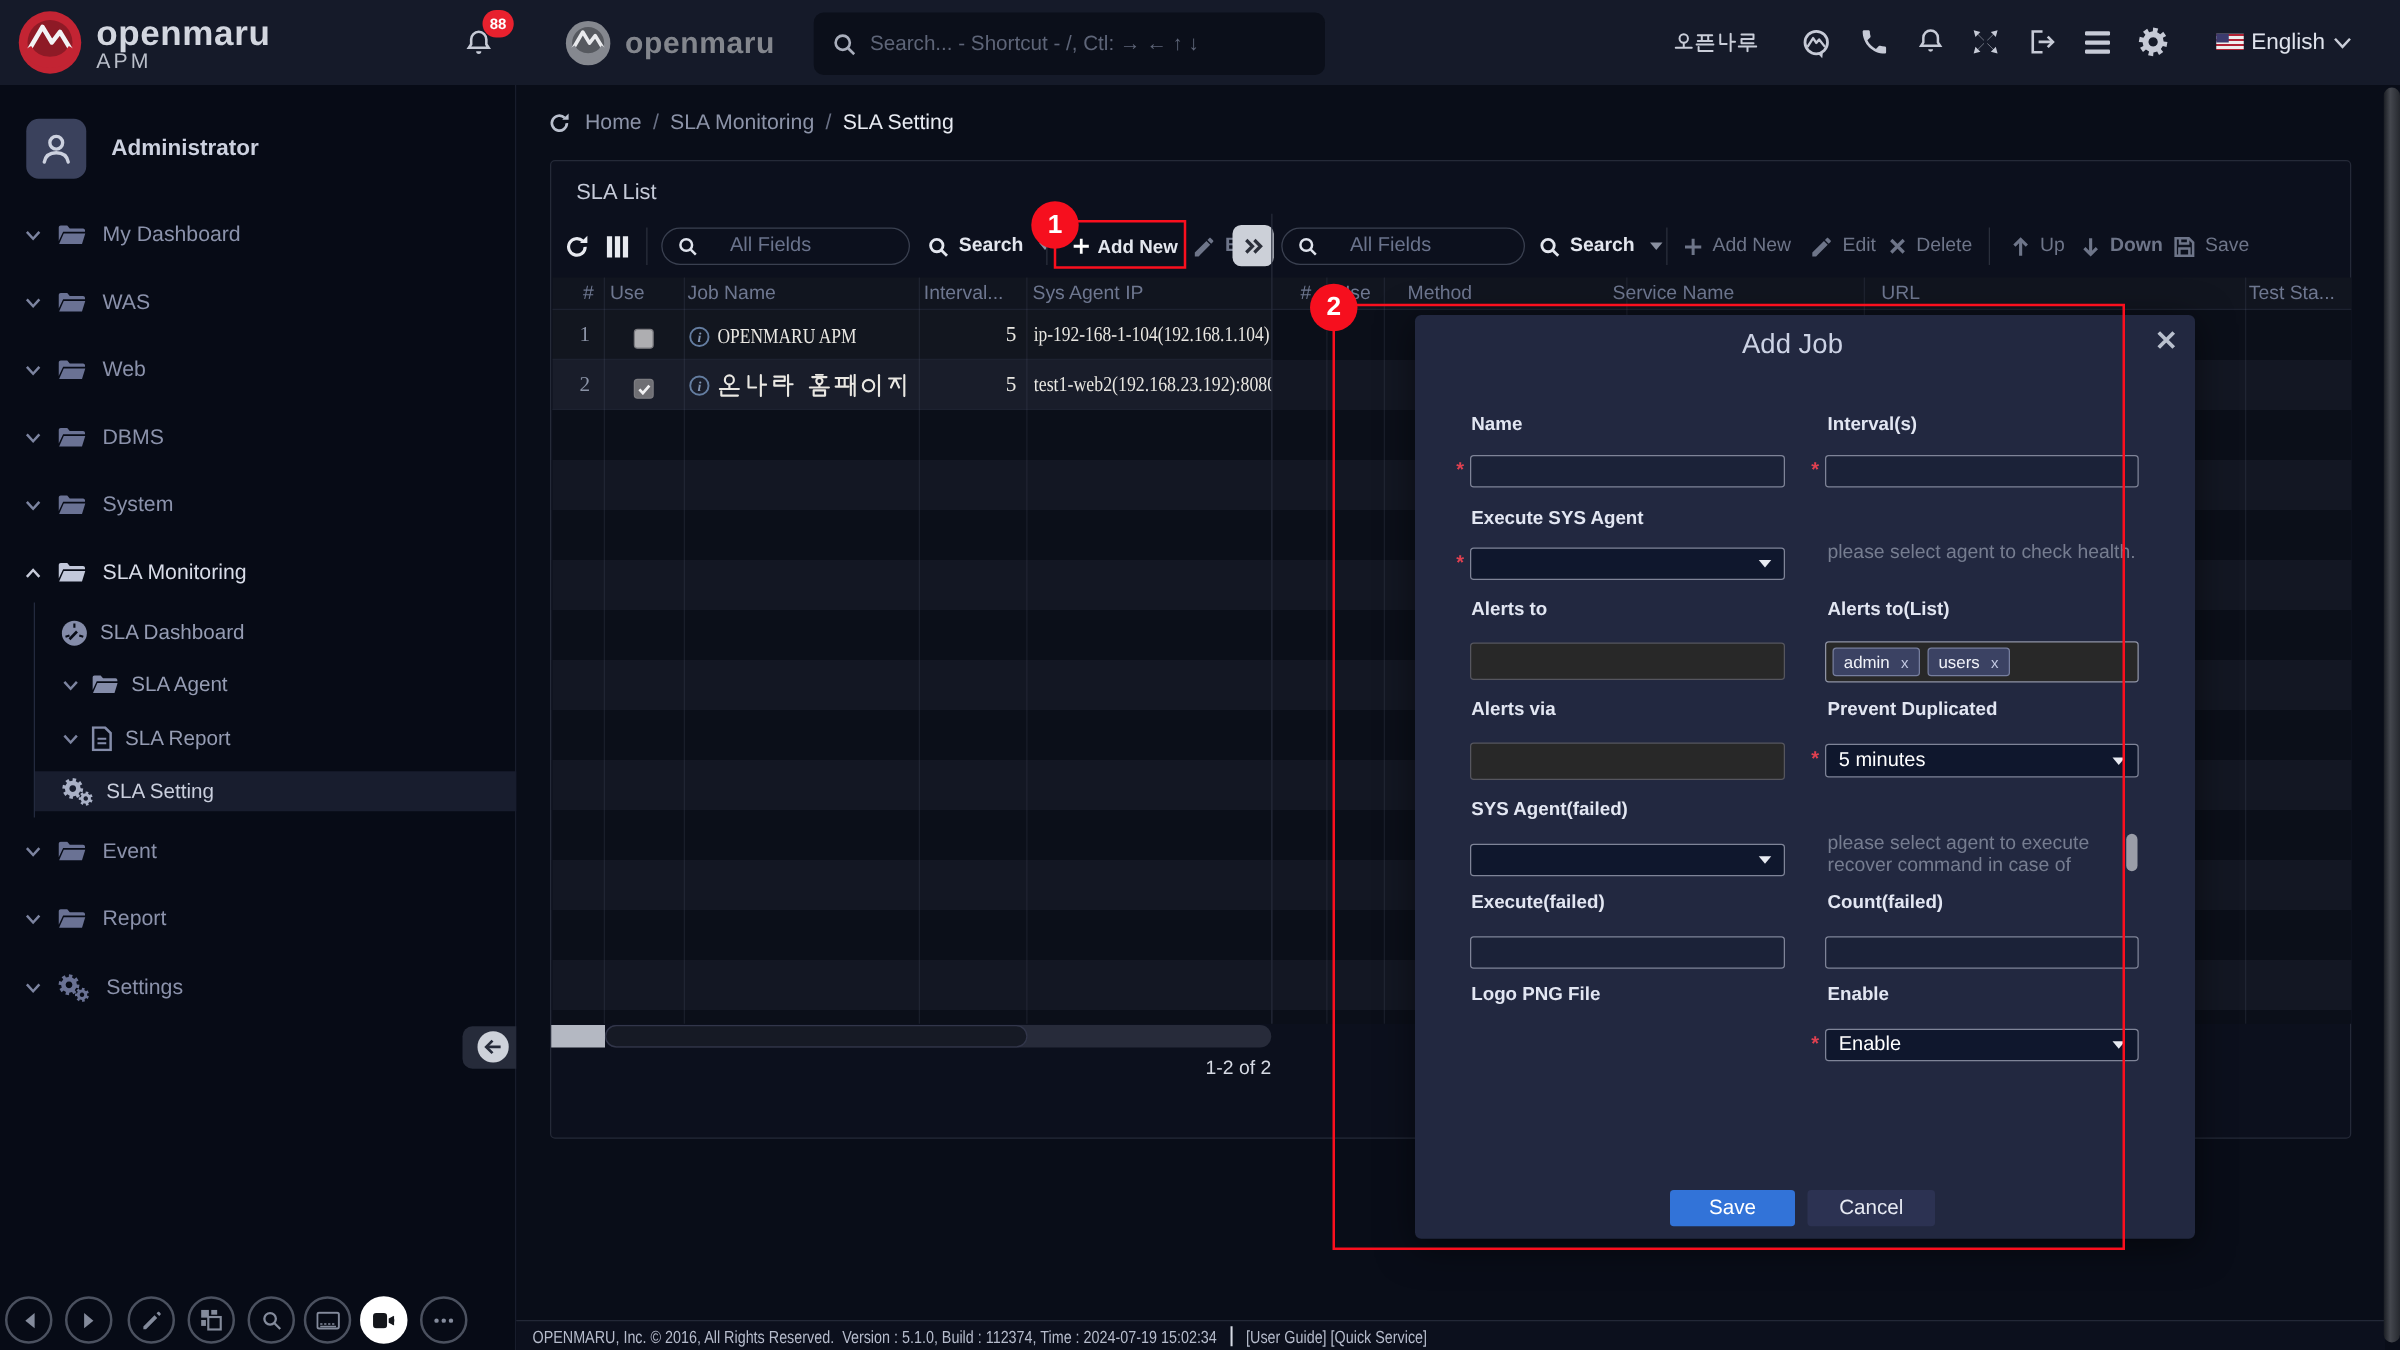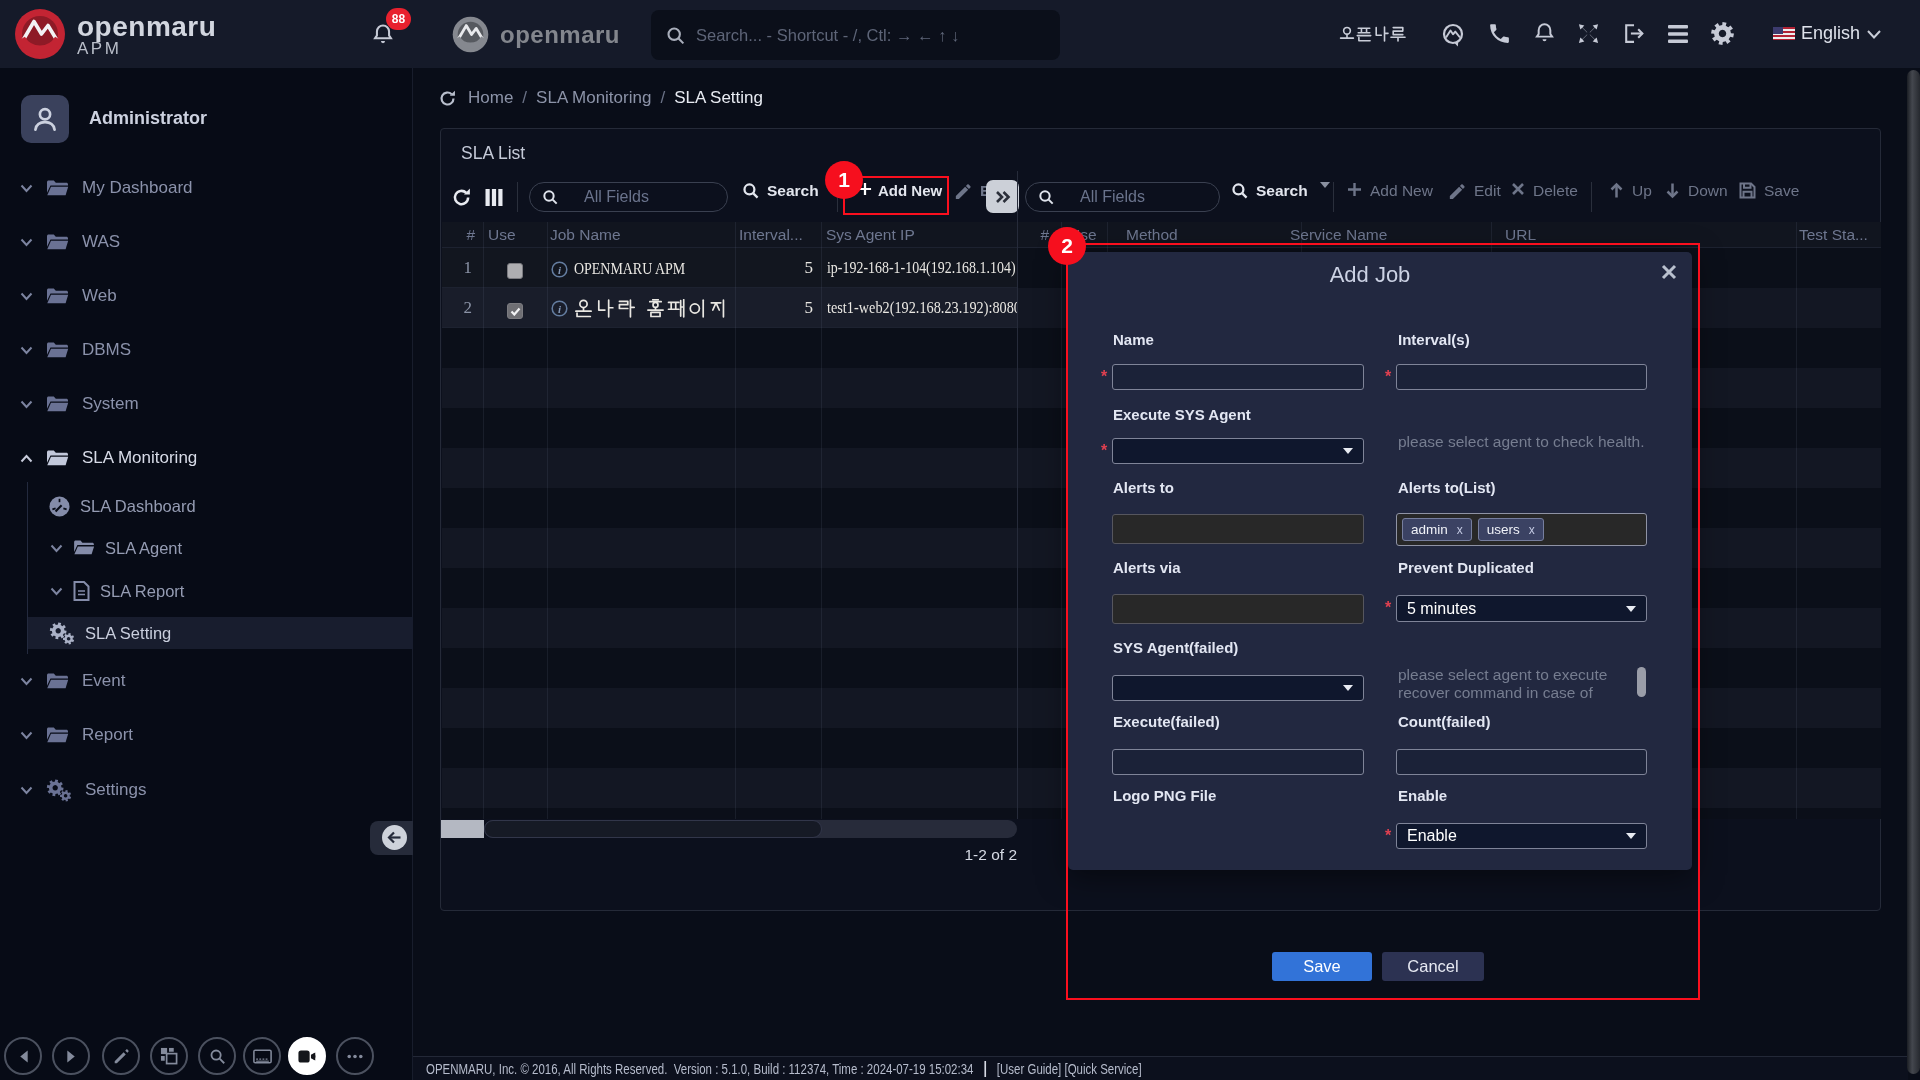--- a/index.html
+++ b/index.html
@@ -20,33 +20,33 @@
 .mi{position:absolute;display:flex;align-items:center;gap:13px;color:#8b92ab;font-size:17px;height:28px}
 .mi .lbl{white-space:nowrap}
 .mi.on{color:#d8dce8}
 .sub{font-size:16.5px;color:#959cb3;gap:10px}
 #avatar{position:absolute;left:21px;top:27px;width:48px;height:48px;background:#3a415c;border-radius:10px;display:flex;align-items:center;justify-content:center}
 
 #crumb{position:absolute;left:438px;top:88px;display:flex;align-items:center;gap:9px;font-size:17px;color:#8c93a8;z-index:1}
 #panel{position:absolute;left:440px;top:128px;width:1441px;height:783px;background:#0c101d;border:1px solid #252a38;border-radius:4px;z-index:1}
 .tsep{position:absolute;width:1px;height:30px;background:#2a2f3c;top:53px}
 .tico{color:#e8eaf0}
-.tbtn{position:absolute;display:flex;gap:8px;color:#e3e6ee;font-size:15.5px;font-weight:700;top:53px;height:30px}
+.tbtn{position:absolute;display:flex;align-items:center;gap:8px;color:#e3e6ee;font-size:15.5px;font-weight:700;top:53px;height:30px}
 .tmut{color:#6e7589}
 .sinp{position:absolute;top:53px;height:30px;border:1px solid #3a4050;border-radius:15px;display:flex;align-items:center;gap:26px;padding:0 12px}
 .sinp span{color:#6a738c;font-size:16px}
 .caret{width:0;height:0;border-left:5px solid transparent;border-right:5px solid transparent;border-top:6px solid #8a90a0}
 
 .th{position:absolute;font-size:15.5px;color:#6e7790;z-index:1}
 .cell{position:absolute;font-family:"Liberation Serif",serif;font-size:17px;color:#e9e7e2;white-space:nowrap}
 .vline{position:absolute;width:1px;background:rgba(125,135,165,0.13)}
 .cb{position:absolute;width:16px;height:16px;background:#aeaeb1;border:1px solid #7b7b80;border-radius:3px}
 .cbc{background:#6f6f74;display:flex;align-items:center;justify-content:center}
 
-#modal{position:absolute;left:1068px;top:252px;width:624px;height:618px;background:#222840;border-radius:5px;z-index:5;box-shadow:0 6px 30px rgba(0,0,0,.5)}
+#modal{position:absolute;left:1132px;top:252px;width:624px;height:739px;background:#222840;border-radius:5px;z-index:5;box-shadow:0 6px 30px rgba(0,0,0,.5)}
 .ml{position:absolute;font-size:15px;font-weight:700;color:#e2e6f2;white-space:nowrap}
 .min{position:absolute;background:#1b2238;border:1px solid #7f8498;border-radius:3px}
 .msel{position:absolute;background:#0f172d;border:1px solid #7f8498;border-radius:3px;display:flex;align-items:center;justify-content:space-between;padding:0 10px;color:#fff;font-size:16px}
 .mdark{position:absolute;background:#282828;border:1px solid #56565e;border-radius:3px}
 .req{position:absolute;color:#e04050;font-size:16px;font-weight:700}
 .hint{position:absolute;color:#767d90;font-size:15.5px}
 .tag{display:inline-flex;align-items:center;gap:9px;background:#3b4263;border:1px solid #767e9e;border-radius:3px;color:#f0f2f8;font-size:13.5px;padding:0 8px;height:23px}
 .tag b{color:#c3c9e2;font-weight:400;font-size:12px}
 
 .ann{position:absolute;border:2px solid #fb0f1e;z-index:6}
@@ -384,21 +384,21 @@
         <path d="M7.5 15.5V3"></path>
         <path d="M2.5 7.5 7.5 2.5l5 5"></path>
       </svg>
     <span style="font-weight:400">Up</span>
   </div>
   <div class="tbtn tmut" style="left:1224px">
     <svg width="15" height="17" viewBox="0 0 15 17" fill="none" stroke="#6e7589" stroke-width="2.5">
         <path d="M7.5 1.5V14"></path>
         <path d="M2.5 9.5l5 5 5-5"></path>
       </svg>
-    <span style="font-weight:400">Down</span>
+    <span style="font-weight:700">Down</span>
   </div>
   <div class="tbtn tmut" style="left:1298px">
     <svg width="17" height="17" viewBox="0 0 17 17" fill="none" stroke="#6e7589" stroke-width="2">
         <path d="M1.5 1.5H12L15.5 5v10.5H1.5z"></path>
         <path d="M5 1.5v4.2h6.5V1.5"></path>
         <path d="M4.5 15.5V9.8h8v5.7"></path>
       </svg>
     <span style="font-weight:400">Save</span>
   </div>
 <div class="a" style="left:1px;top:93px;width:1439px;height:26px;background:#11151f;border-bottom:1px solid #1d2230"></div>

